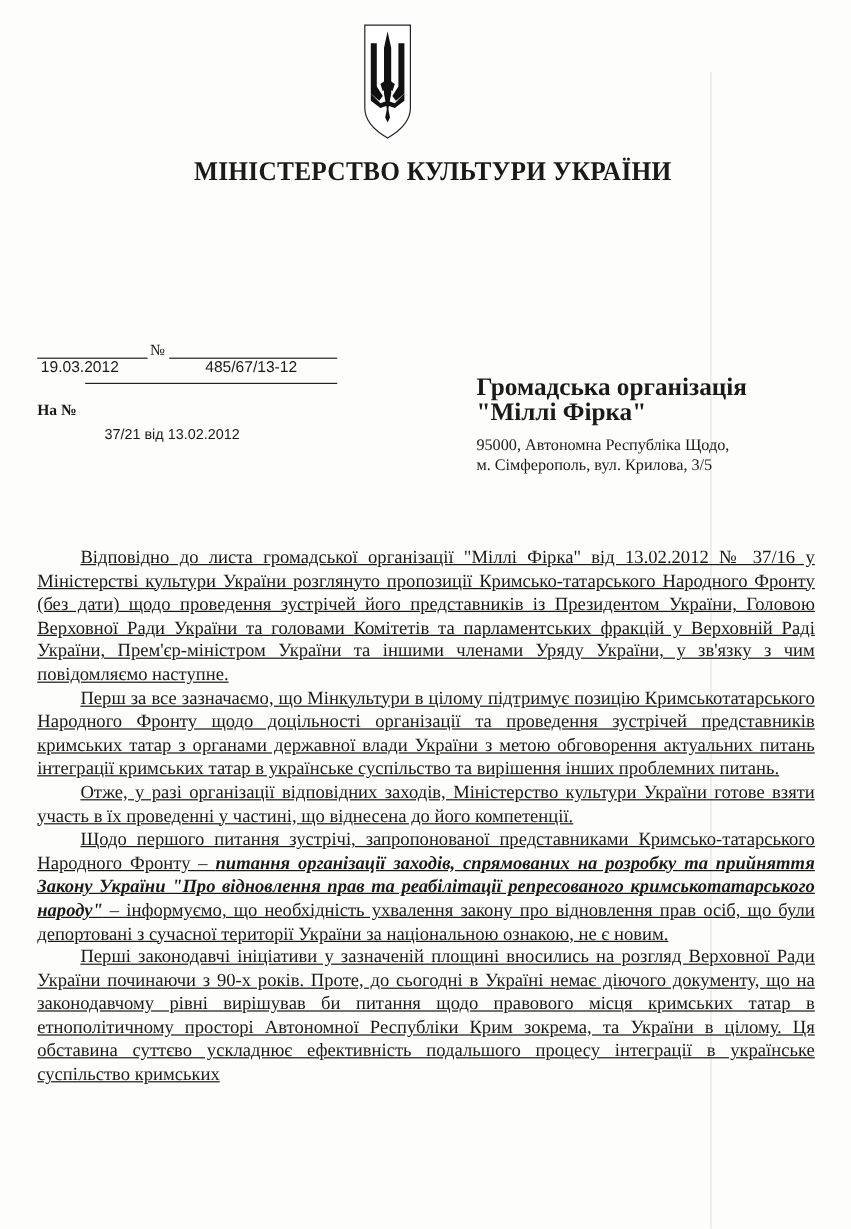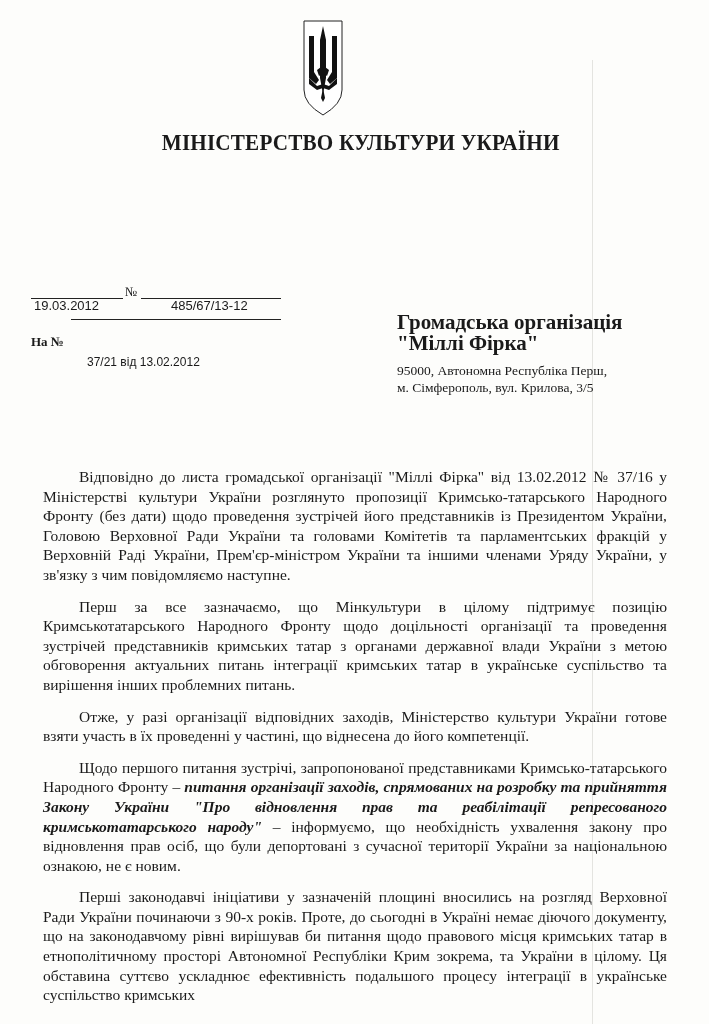--- a/index.html
+++ b/index.html
@@ -30,21 +30,21 @@
   .reg .na-no { position: absolute; left: 0; top: 22px; font-family: "Liberation Serif", serif; font-weight: bold; font-size: 13px; margin-top: 28px; }
   .reg .line2 { position: absolute; left: 40px; top: 35px; width: 210px; border-bottom: 1px solid #222; }
   .reg .ref { position: absolute; left: 56px; top: 32px; font-size: 12px; margin-top: 39px; }
   .recipient { position: absolute; left: 397px; top: 312px; }
   .recipient .org { font-weight: bold; font-size: 21px; line-height: 21px; }
   .recipient .addr { font-size: 13.5px; line-height: 17px; margin-top: 8px; }
   .body-text {
     position: absolute; left: 31px; top: 455px; width: 648px;
     font-size: 15.5px; line-height: 19.6px; text-align: justify;
   }
-  .body-text p { margin: 12px; text-indent: 36px; }
+  .body-text p { margin: 0; text-indent: 36px; text-decoration: underline; }
   .body-text em.b { font-weight: bold; font-style: italic; }
   .edge-line { position: absolute; left: 592px; top: 60px; width: 1px; height: 964px; background: #e4e4e0; }
 </style>
 </head>
 <body>
 
 <div class="page">
   <div class="edge-line"></div>
 
   <div class="crest">
@@ -70,21 +70,21 @@
     <span class="num">485/67/13-12</span>
     <span class="na-no">На №</span>
     <div class="line2"></div>
     <span class="ref">37/21 від 13.02.2012</span>
   </div>
 
   <div class="recipient">
     <div class="org">Громадська організація</div>
     <div class="org">"Міллі Фірка"</div>
     <div class="addr">
-      <div>95000, Автономна Республіка Перш,</div>
+      <div>95000, Автономна Республіка Щодо,</div>
       <div>м. Сімферополь, вул. Крилова, 3/5</div>
     </div>
   </div>
 
   <div class="body-text">
     <p>Відповідно до листа громадської організації "Міллі Фірка" від 13.02.2012 № 37/16 у Міністерстві культури України розглянуто пропозиції Кримсько-татарського Народного Фронту (без дати) щодо проведення зустрічей його представників із Президентом України, Головою Верховної Ради України та головами Комітетів та парламентських фракцій у Верховній Раді України, Прем'єр-міністром України та іншими членами Уряду України, у зв'язку з чим повідомляємо наступне.</p>
     <p>Перш за все зазначаємо, що Мінкультури в цілому підтримує позицію Кримськотатарського Народного Фронту щодо доцільності організації та проведення зустрічей представників кримських татар з органами державної влади України з метою обговорення актуальних питань інтеграції кримських татар в українське суспільство та вирішення інших проблемних питань.</p>
     <p>Отже, у разі організації відповідних заходів, Міністерство культури України готове взяти участь в їх проведенні у частині, що віднесена до його компетенції.</p>
     <p><span>Щодо першого питання зустрічі, запропонованої представниками Кримсько-татарського Народного Фронту – </span><em class="b">питання організації заходів, спрямованих на розробку та прийняття Закону України "Про відновлення прав та реабілітації репресованого кримськотатарського народу"</em><span> – інформуємо, що необхідність ухвалення закону про відновлення прав осіб, що були депортовані з сучасної території України за національною ознакою, не є новим.</span></p>
     <p>Перші законодавчі ініціативи у зазначеній площині вносились на розгляд Верховної Ради України починаючи з 90-х років. Проте, до сьогодні в Україні немає діючого документу, що на законодавчому рівні вирішував би питання щодо правового місця кримських татар в етнополітичному просторі Автономної Республіки Крим зокрема, та України в цілому. Ця обставина суттєво ускладнює ефективність подальшого процесу інтеграції в українське суспільство кримських</p>

